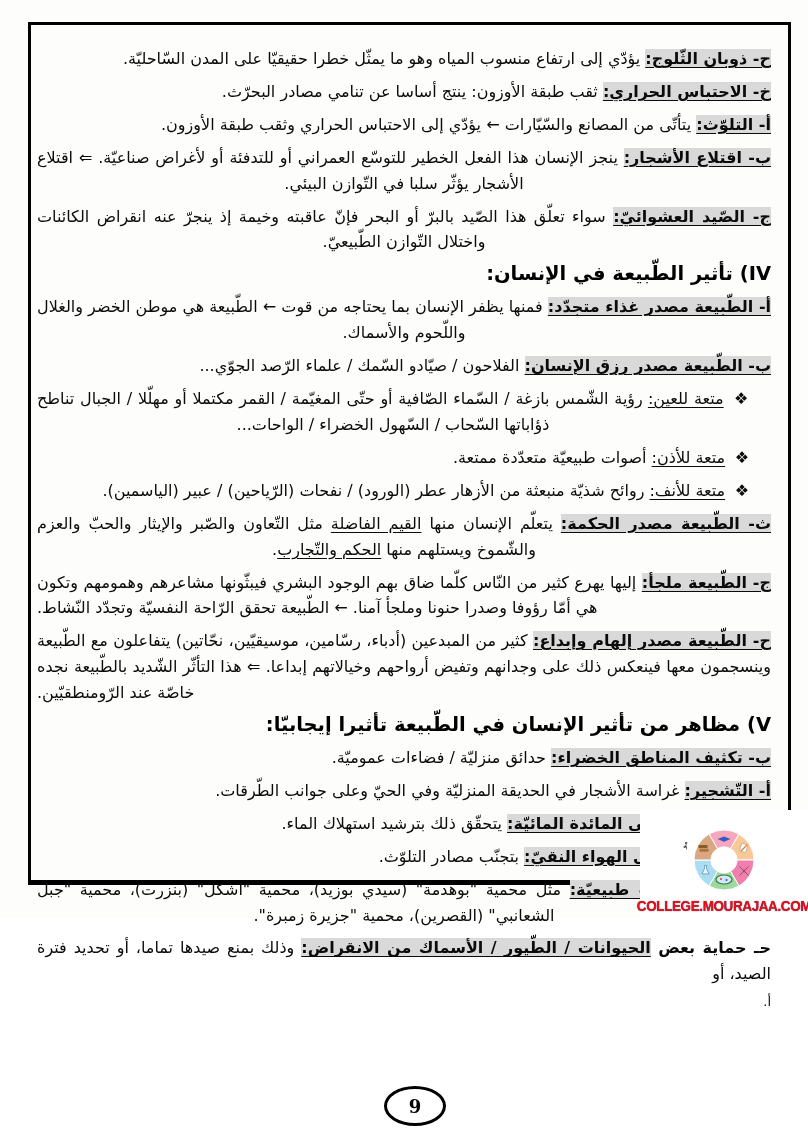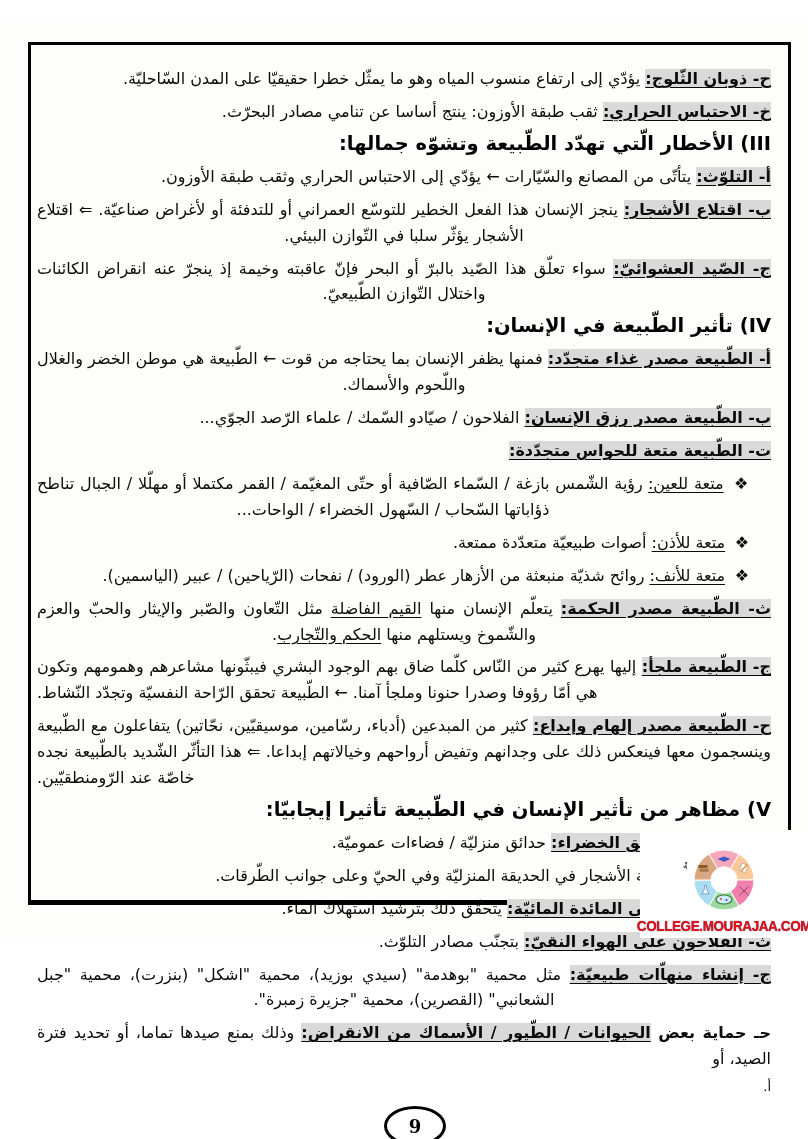--- a/index.html
+++ b/index.html
@@ -1,17 +1,17 @@
 <!DOCTYPE html>
 <html lang="ar" dir="rtl"><head>
 <meta charset="utf-8">
 <style>
   html,body{margin:0;padding:0;background:#ffffff;}
   body{width:808px;height:1139px;overflow:hidden;font-family:"DejaVu Sans",sans-serif;}
-  .sheet{position:relative;width:808px;height:918px;background:#fdfdfc;direction:rtl;margin-top:20px;}
+  .sheet{position:relative;width:808px;height:918px;background:#fdfdfc;direction:rtl;}
   .frame{position:absolute;left:28px;top:22px;right:17px;bottom:33px;border:3px solid #000;border-bottom-width:5px;}
   .content{position:absolute;top:46px;right:37px;left:37px;direction:rtl;color:#0b0b0b;}
   .para,.bullet,.fragment{font-size:16px;line-height:1.62;text-align:justify;text-align-last:right;margin:0 0 7px;}
   .heading{font-size:19.5px;font-weight:700;margin:5px 0 9px;text-align:right;color:#000;}
   .last-center{text-align-last:center;}
   .last-left{text-align-last:left;}
   .bullet{padding-right:22px;}
   .glyph{font-weight:700;padding-left:4px;}
   .b{font-weight:700;}
   .u{text-decoration:underline;text-underline-offset:3px;}
@@ -27,28 +27,26 @@
 </style>
 </head>
 <body>
 
 <div class="sheet">
   <div class="frame"></div>
 
   <div class="content">
       <div class="para"><span class="b u s">ح- ذوبان الثّلوج:</span><span class=""> يؤدّي إلى ارتفاع منسوب المياه وهو ما يمثّل خطرا حقيقيّا على المدن السّاحليّة.</span></div>
       <div class="para"><span class="b u s">خ- الاحتباس الحراري:</span><span class=""> ثقب طبقة الأوزون: ينتج أساسا عن تنامي مصادر البحرّث.</span></div>
-      <div class="heading"><span class="b ">III) الأخطار الّتي تهدّد الطّبيعة وتشوّه جمالها:</span></div>
       <div class="para"><span class="b u s">أ- التلوّث:</span><span class=""> يتأتّى من المصانع والسّيّارات ← يؤدّي إلى الاحتباس الحراري وثقب طبقة الأوزون.</span></div>
       <div class="para last-center"><span class="b u s">ب- اقتلاع الأشجار:</span><span class=""> ينجز الإنسان هذا الفعل الخطير للتوسّع العمراني أو للتدفئة أو لأغراض صناعيّة. ⇐ اقتلاع الأشجار يؤثّر سلبا في التّوازن البيئي.</span></div>
       <div class="para last-center"><span class="b u s">ج- الصّيد العشوائيّ:</span><span class=""> سواء تعلّق هذا الصّيد بالبرّ أو البحر فإنّ عاقبته وخيمة إذ ينجرّ عنه انقراض الكائنات واختلال التّوازن الطّبيعيّ.</span></div>
       <div class="heading"><span class="b ">IV) تأثير الطّبيعة في الإنسان:</span></div>
       <div class="para last-center"><span class="b u s">أ- الطّبيعة مصدر غذاء متجدّد:</span><span class=""> فمنها يظفر الإنسان بما يحتاجه من قوت ← الطّبيعة هي موطن الخضر والغلال واللّحوم والأسماك.</span></div>
       <div class="para"><span class="b u s">ب- الطّبيعة مصدر رزق الإنسان:</span><span class=""> الفلاحون / صيّادو السّمك / علماء الرّصد الجوّي...</span></div>
-      <div class="para"><span class="b u s">ت- الطّبيعة متعة للحواس متجدّدة:</span></div>
       <div class="bullet last-center"><span class="glyph">❖ </span><span class="u ">متعة للعين:</span><span class=""> رؤية الشّمس بازغة / السّماء الصّافية أو حتّى المغيّمة / القمر مكتملا أو مهلّلا / الجبال تناطح ذؤاباتها السّحاب / السّهول الخضراء / الواحات...</span></div>
       <div class="bullet"><span class="glyph">❖ </span><span class="u ">متعة للأذن:</span><span class=""> أصوات طبيعيّة متعدّدة ممتعة.</span></div>
       <div class="bullet"><span class="glyph">❖ </span><span class="u ">متعة للأنف:</span><span class=""> روائح شذيّة منبعثة من الأزهار عطر (الورود) / نفحات (الرّياحين) / عبير (الياسمين).</span></div>
       <div class="para last-center"><span class="b u s">ث- الطّبيعة مصدر الحكمة:</span><span class=""> يتعلّم الإنسان منها </span><span class="u ">القيم الفاضلة</span><span class=""> مثل التّعاون والصّبر والإيثار والحبّ والعزم والشّموخ ويستلهم منها </span><span class="u ">الحكم والتّجارب</span><span class="">.</span></div>
       <div class="para last-left"><span class="b u s">ج- الطّبيعة ملجأ:</span><span class=""> إليها يهرع كثير من النّاس كلّما ضاق بهم الوجود البشري فيبثّونها مشاعرهم وهمومهم وتكون هي أمّا رؤوفا وصدرا حنونا وملجأ آمنا. ← الطّبيعة تحقق الرّاحة النفسيّة وتجدّد النّشاط.</span></div>
       <div class="para last-left"><span class="b u s">ح- الطّبيعة مصدر إلهام وإبداع:</span><span class=""> كثير من المبدعين (أدباء، رسّامين، موسيقيّين، نحّاتين) يتفاعلون مع الطّبيعة وينسجمون معها فينعكس ذلك على وجدانهم وتفيض أرواحهم وخيالاتهم إبداعا. ⇐ هذا التأثّر الشّديد بالطّبيعة نجده خاصّة عند الرّومنطقيّين.</span></div>
       <div class="heading"><span class="b ">V) مظاهر من تأثير الإنسان في الطّبيعة تأثيرا إيجابيّا:</span></div>
       <div class="para"><span class="b u s">ب- تكثيف المناطق الخضراء:</span><span class=""> حدائق منزليّة / فضاءات عموميّة.</span></div>
       <div class="para"><span class="b u s">أ- التّشجير:</span><span class=""> غراسة الأشجار في الحديقة المنزليّة وفي الحيّ وعلى جوانب الطّرقات.</span></div>
       <div class="para"><span class="b u s">ت- المحافظة على المائدة المائيّة:</span><span class=""> يتحقّق ذلك بترشيد استهلاك الماء.</span></div>

